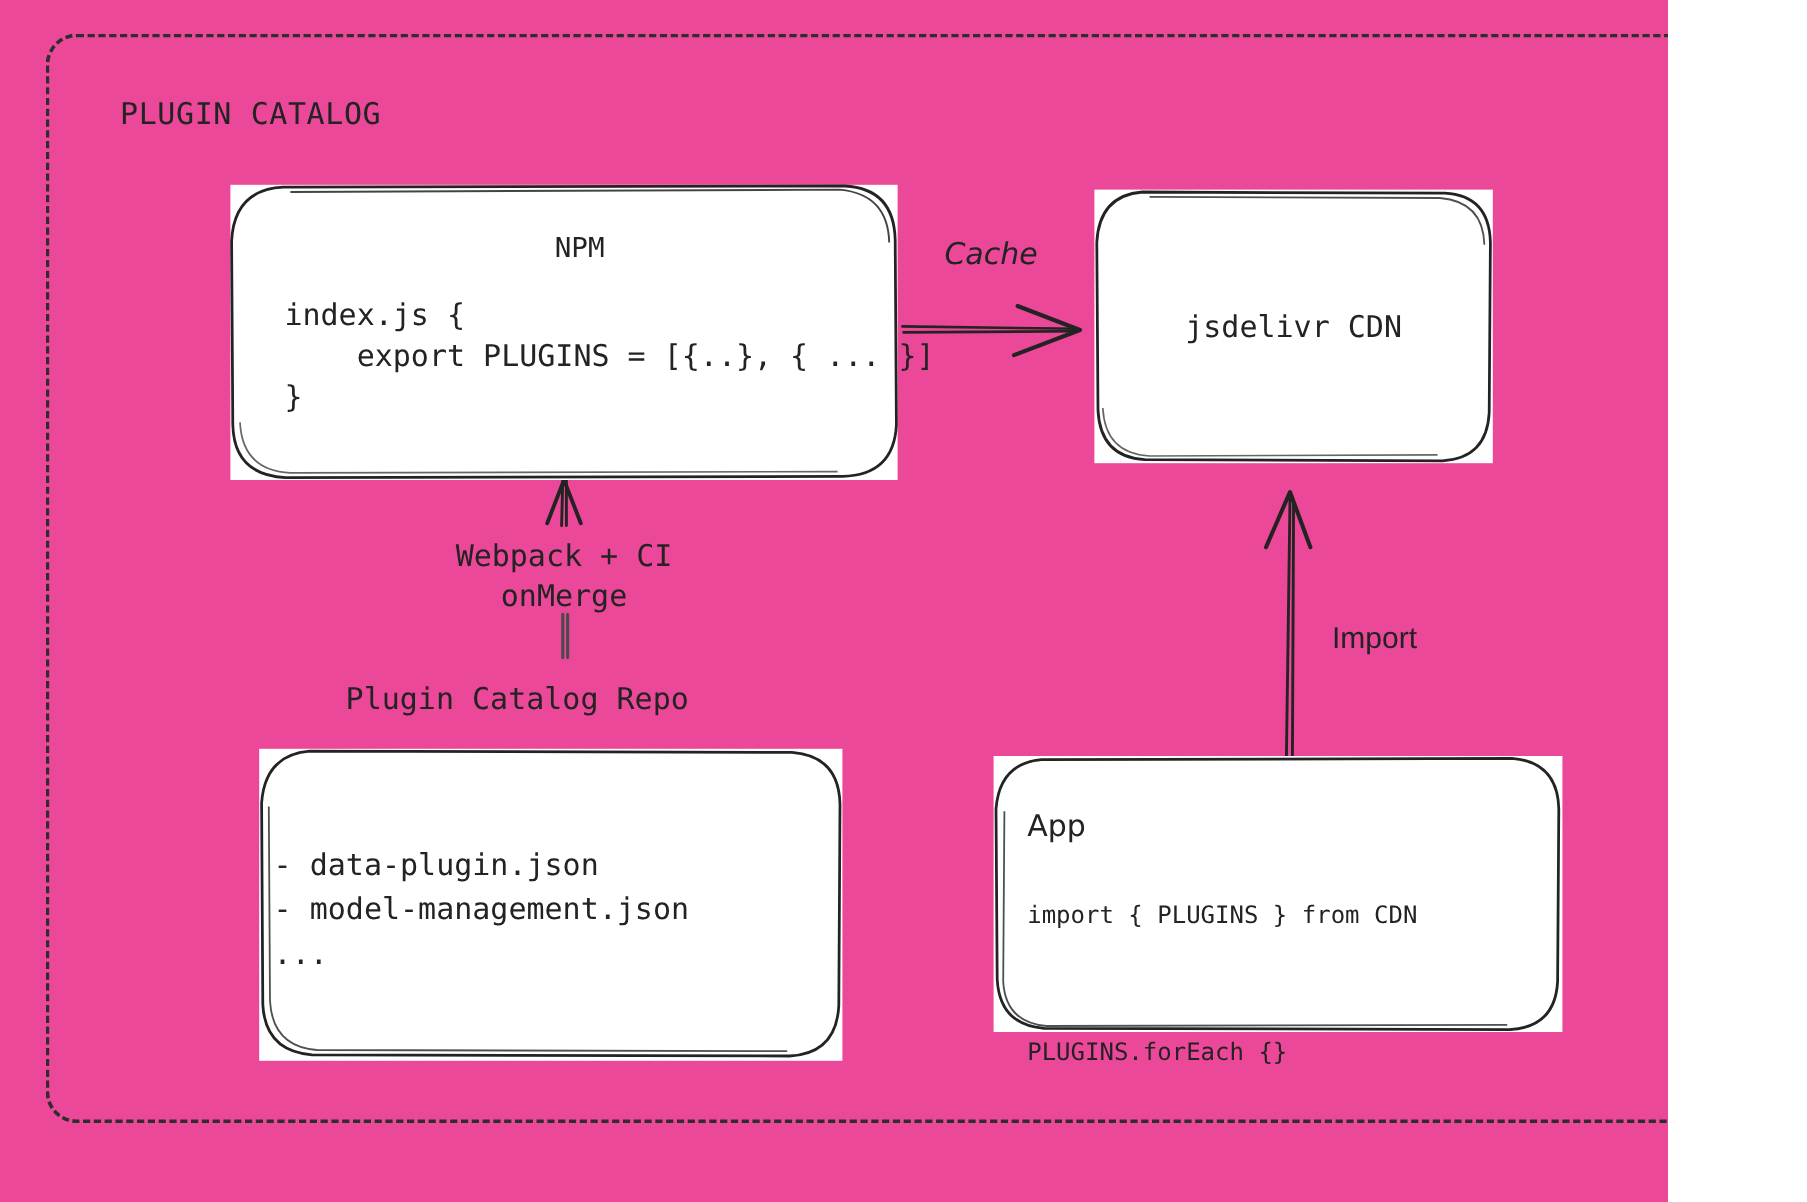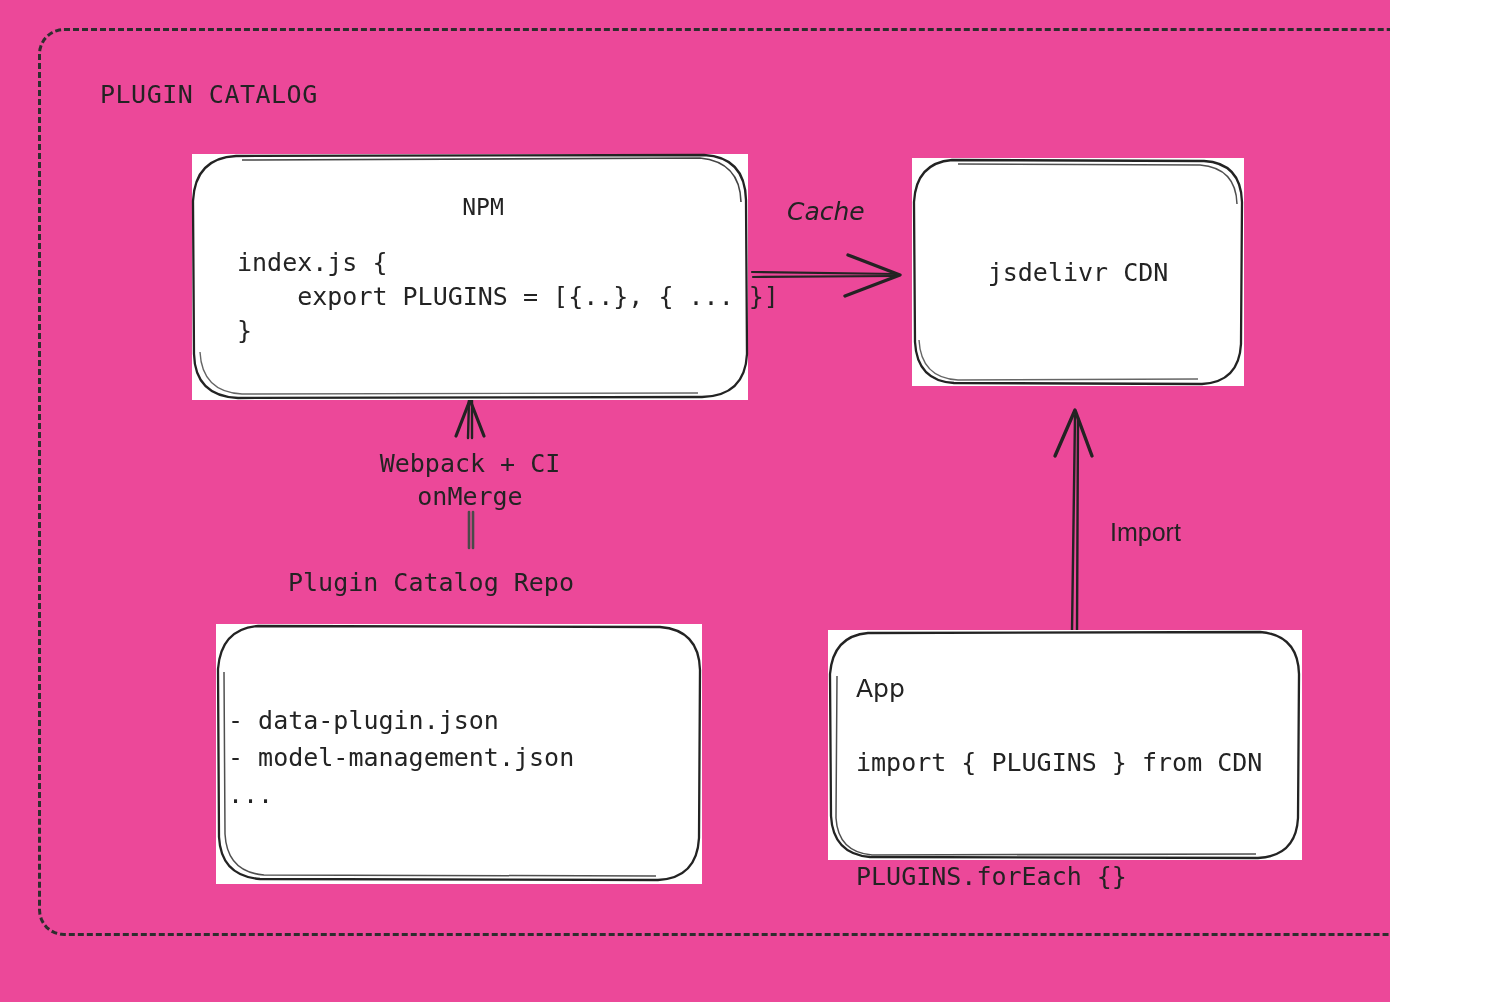--- a/index.html
+++ b/index.html
@@ -114,21 +114,21 @@
     top: 44px;
     left: 28px;
     font-size: 25px;
     font-family: "DejaVu Sans", sans-serif;
     white-space: pre;
   }
   #app-code {
     position: absolute;
     top: 104px;
     left: 28px;
-    font-size: 25px;
+    font-size: 20px;
     line-height: 57px;
     white-space: pre;
     font-family: "DejaVu Sans Mono", monospace;
   }
   
   .label {
     position: absolute;
     white-space: pre;
     color: #232323;
   }

